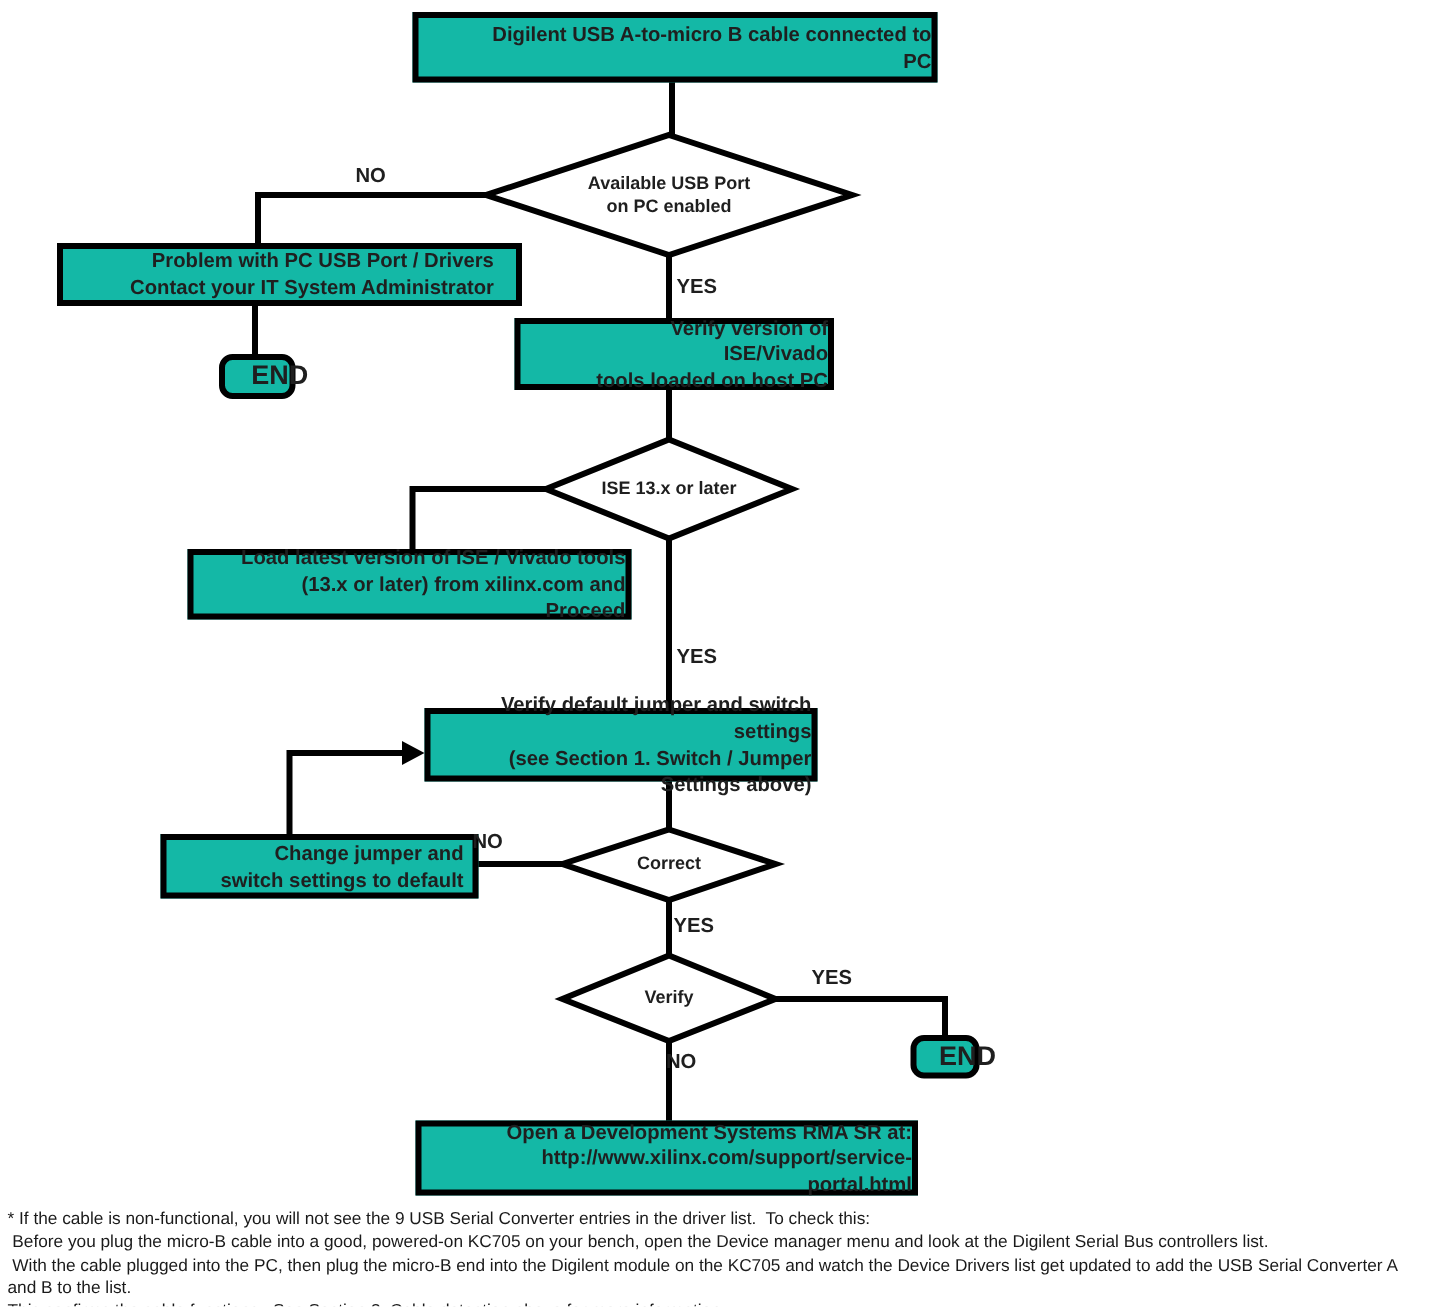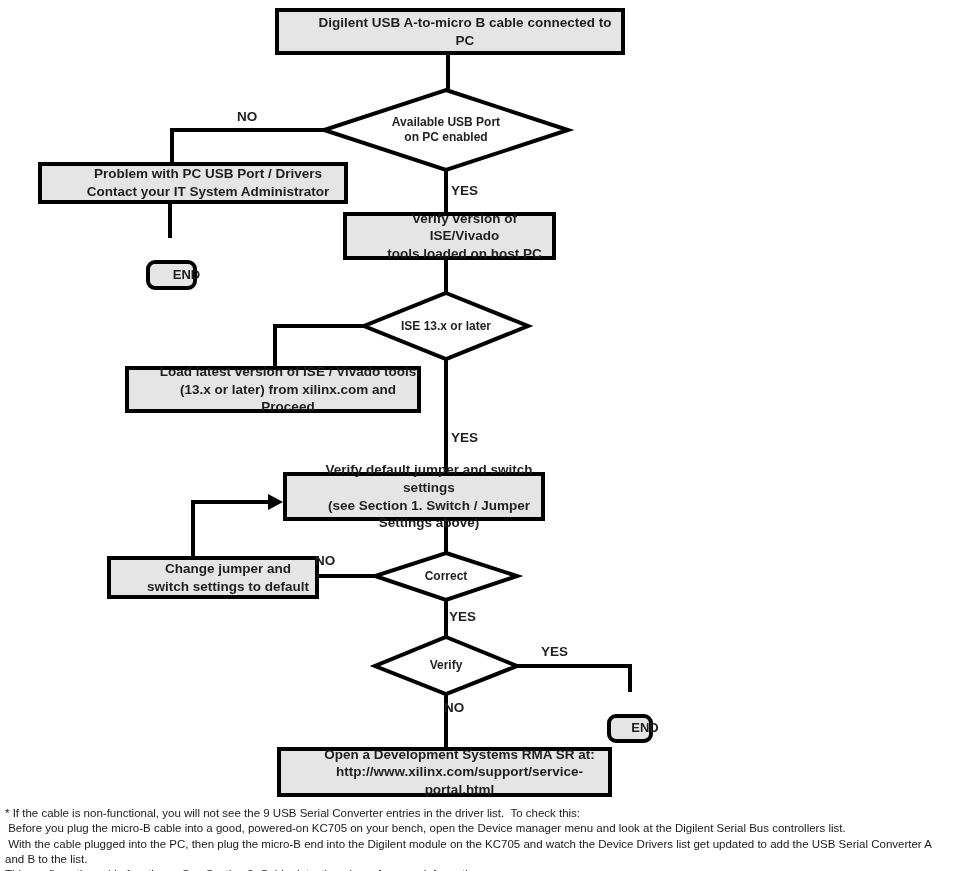--- a/index.html
+++ b/index.html
@@ -9,33 +9,33 @@
     width: 955px;
     height: 871px;
     background: #ffffff;
     overflow: hidden;
   }
   #wires { position: absolute; left: 0; top: 0; }
   .box {
     position: absolute;
     box-sizing: border-box;
     border: 4px solid #000000;
-    background: #e5e5e5;
+    background: #14b8a6;
     display: flex;
     align-items: center;
     justify-content: center;
-    text-align: center;
+    text-align: right;
     font-weight: bold;
     font-size: 13.5px;
     line-height: 1.3;
     white-space: pre-line;
     color: #1f1f1f;
     padding-left: 30px;
   }
-  .endnode { border-radius: 9px; font-size: 13px; margin-top: 24px; }
+  .endnode { border-radius: 9px; font-size: 18px; }
   .dtext {
     position: absolute;
     transform: translate(-50%, -50%);
     text-align: center;
     font-weight: bold;
     font-size: 12px;
     line-height: 1.25;
     white-space: pre-line;
     color: #1f1f1f;
   }

